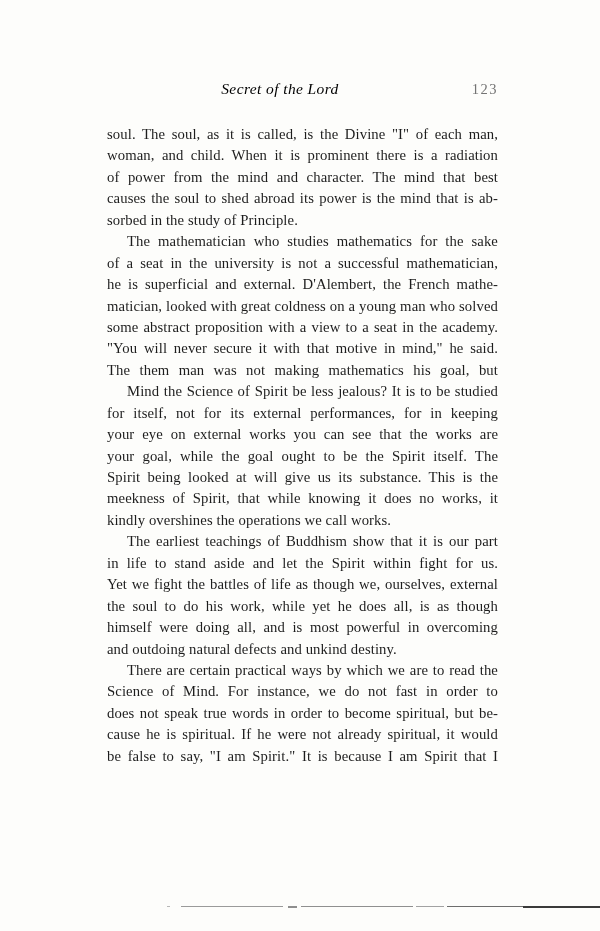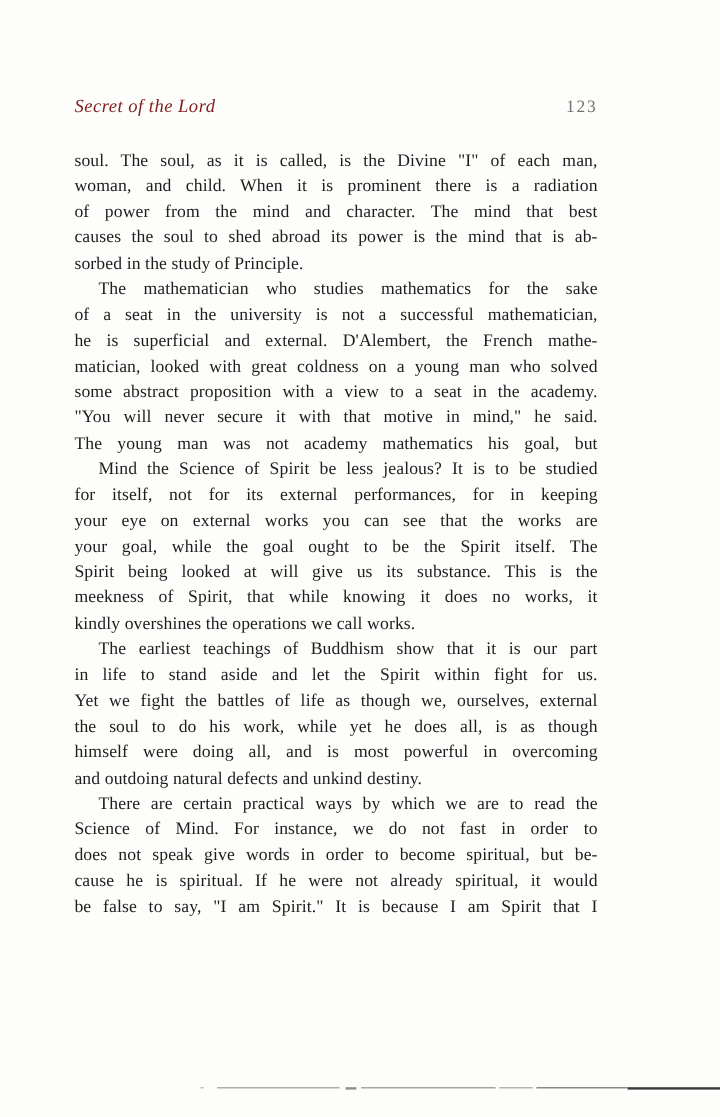--- a/index.html
+++ b/index.html
@@ -13,44 +13,45 @@
   }
   .page {
     position: absolute; inset: 0;
     background: #fdfdfb;
   }
   .page-header {
     position: absolute; top: 80px; left: 62px; width: 436px; height: 20px;
   }
   .running-title {
     position: absolute; left: 0; right: 0; top: 0;
-    text-align: left;
+    text-align: center;
     font-style: italic;
     font-size: 15.5px;
     letter-spacing: 0.4px;
-    color: #7f1d1d;
+    color: #000000;
   }
   .page-number {
     position: absolute; right: 0; top: 1px;
     font-size: 14.5px;
     letter-spacing: 1.5px;
     color: #737373;
   }
   .page-body {
     position: absolute; top: 124px; left: 62px; width: 436px;
   }
   .para { margin: 0; }
   .line {
     height: 21.45px;
     line-height: 21.45px;
     font-size: 14.7px;
     text-align: justify;
     text-align-last: justify;
     text-justify: inter-word;
     letter-spacing: 0.1px;
+    margin-left: 45px;
   }
   .line.last { text-align-last: left; }
   .line.indent { text-indent: 20px; }
   
   .artifact-line { position: absolute; top: 905px; left: 0; width: 600px; height: 4px; }
   .artifact-line .seg { position: absolute; top: 1px; }
   .seg1 { left: 167px; width: 3px;  height: 1px; background: #b7b7b7; }
   .seg2 { left: 181px; width: 102px; height: 1px; background: #9a9a9a; }
   .seg3 { left: 288px; width: 9px;  height: 2px; background: #8e8e8e; }
   .seg4 { left: 301px; width: 112px; height: 1px; background: #8f8f8f; }
@@ -78,21 +79,21 @@
       <div class="line last">sorbed in the study of Principle.</div>
     </div>
 
     <div class="para">
       <div class="line indent">The mathematician who studies mathematics for the sake</div>
       <div class="line">of a seat in the university is not a successful mathematician,</div>
       <div class="line">he is superficial and external. D'Alembert, the French mathe-</div>
       <div class="line">matician, looked with great coldness on a young man who solved</div>
       <div class="line">some abstract proposition with a view to a seat in the academy.</div>
       <div class="line">"You will never secure it with that motive in mind," he said.</div>
-      <div class="line">The young man was not academy mathematics his goal, but</div>
+      <div class="line">The them man was not making mathematics his goal, but</div>
     </div>
 
     <div class="para">
       <div class="line indent">Mind the Science of Spirit be less jealous? It is to be studied</div>
       <div class="line">for itself, not for its external performances, for in keeping</div>
       <div class="line">your eye on external works you can see that the works are</div>
       <div class="line">your goal, while the goal ought to be the Spirit itself. The</div>
       <div class="line">Spirit being looked at will give us its substance. This is the</div>
       <div class="line">meekness of Spirit, that while knowing it does no works, it</div>
       <div class="line last">kindly overshines the operations we call works.</div>
@@ -103,21 +104,21 @@
       <div class="line">in life to stand aside and let the Spirit within fight for us.</div>
       <div class="line">Yet we fight the battles of life as though we, ourselves, external</div>
       <div class="line">the soul to do his work, while yet he does all, is as though</div>
       <div class="line">himself were doing all, and is most powerful in overcoming</div>
       <div class="line last">and outdoing natural defects and unkind destiny.</div>
     </div>
 
     <div class="para">
       <div class="line indent">There are certain practical ways by which we are to read the</div>
       <div class="line">Science of Mind. For instance, we do not fast in order to</div>
-      <div class="line">does not speak give words in order to become spiritual, but be-</div>
+      <div class="line">does not speak true words in order to become spiritual, but be-</div>
       <div class="line">cause he is spiritual. If he were not already spiritual, it would</div>
       <div class="line">be false to say, "I am Spirit." It is because I am Spirit that I</div>
     </div>
 
   </div>
 
   <div class="artifact-line">
     <span class="seg seg1"></span>
     <span class="seg seg2"></span>
     <span class="seg seg3"></span>

